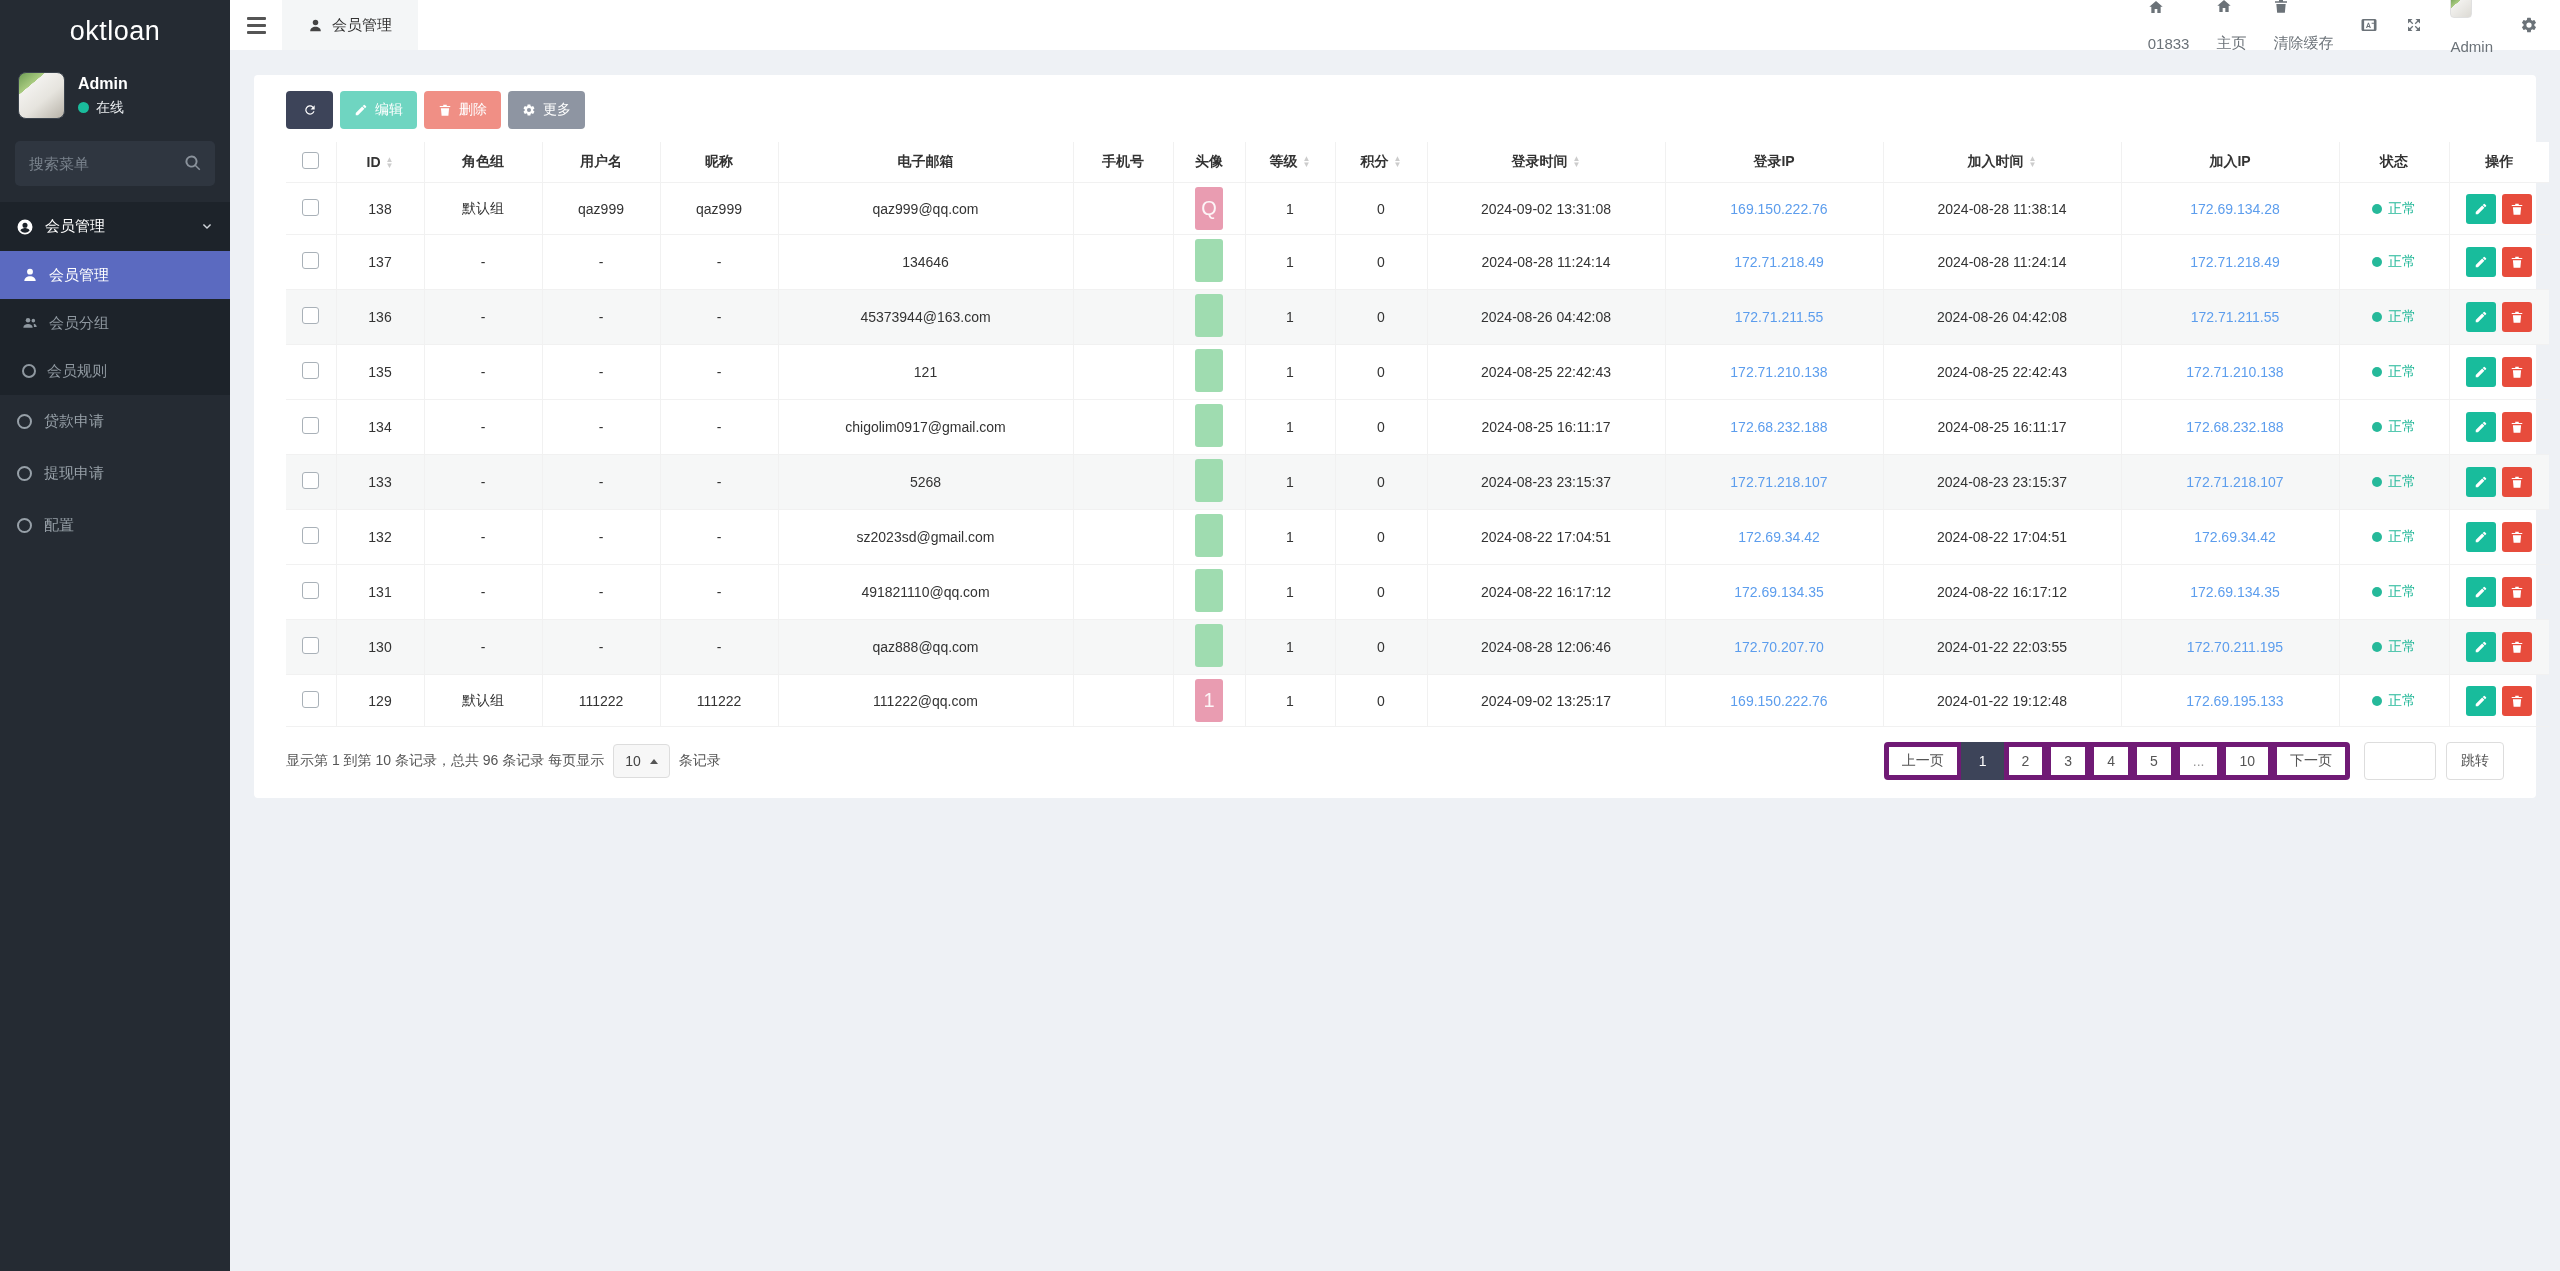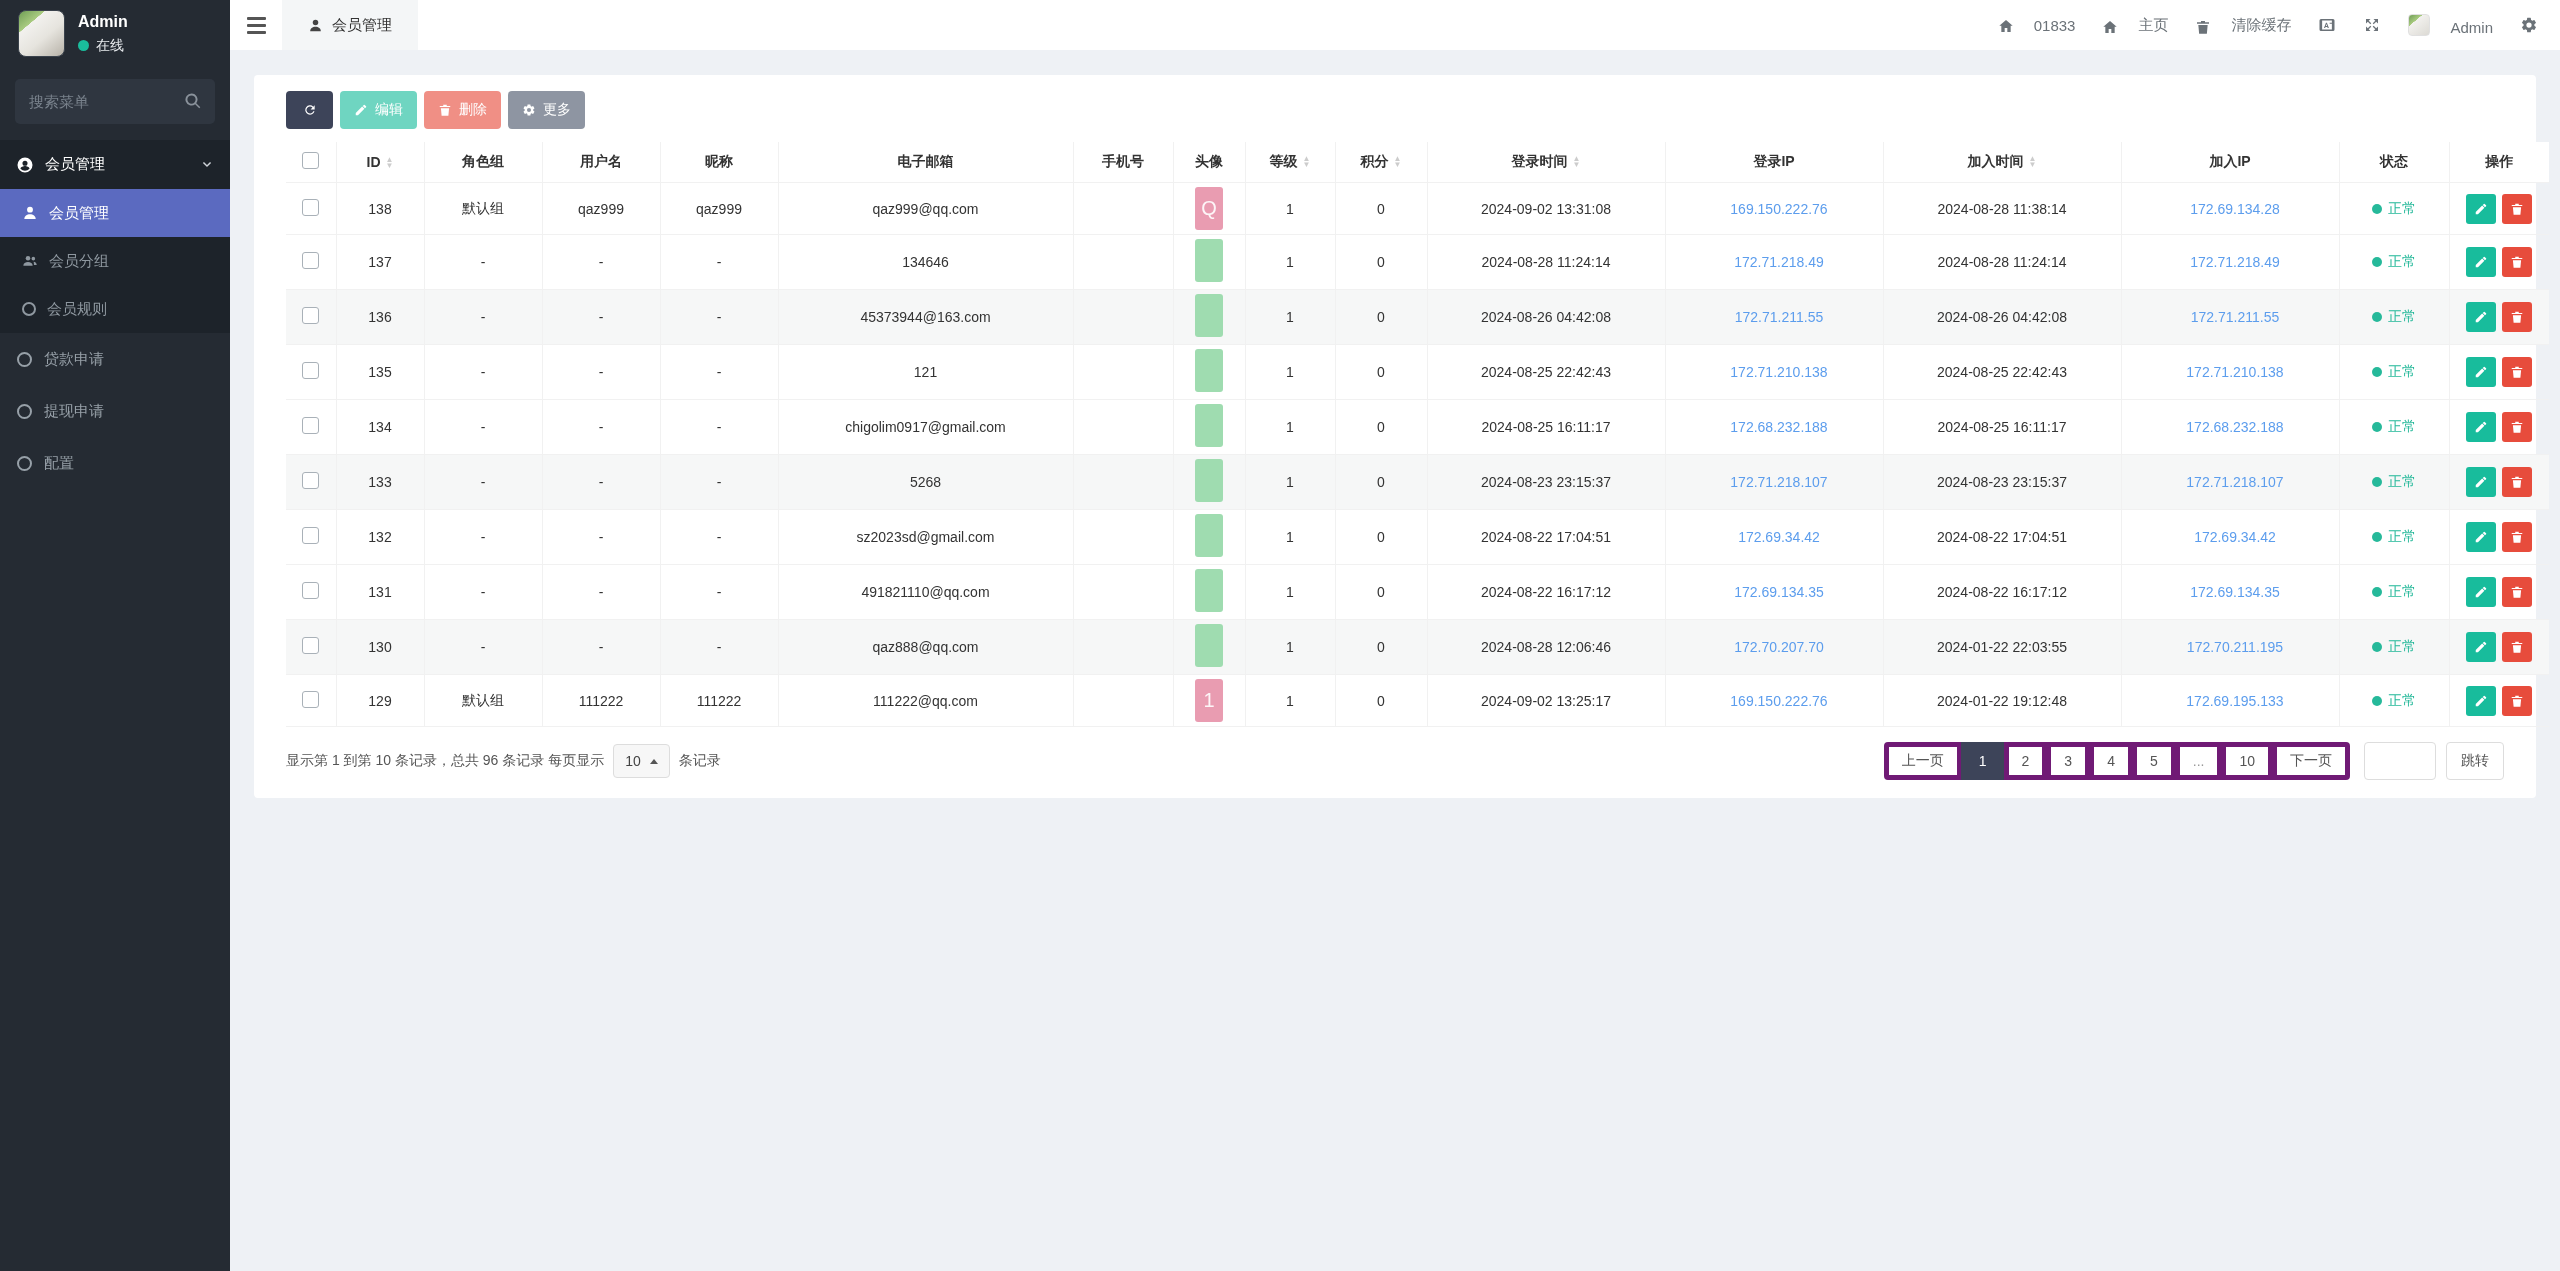--- a/index.html
+++ b/index.html
@@ -36,21 +36,21 @@
   .menu-item { height:52px; display:flex; align-items:center; gap:12px; padding:0 17px; color:#97a0a8; font-size:15px; cursor:pointer; }
   .menu-item .ring { width:15px; height:15px; border:2px solid #97a0a8; border-radius:50%; flex:0 0 auto; }
 
   
   .topbar { position:fixed; left:230px; right:0; top:0; height:50px; background:#fff; display:flex; align-items:center; z-index:4; }
   .hamb { width:52px; height:50px; display:flex; flex-direction:column; align-items:center; justify-content:center; gap:4px; cursor:pointer; }
   .hamb i { width:19px; height:3px; background:#555; border-radius:1px; }
   .navtab { height:50px; display:flex; align-items:center; gap:9px; padding:0 26px; background:#f4f6f7; color:#333; font-size:15px; cursor:pointer; }
   .navtab .ic { color:#444; font-size:15px; }
   .topright { margin-left:auto; display:flex; align-items:center; gap:27px; padding-right:22px; color:#6b7278; font-size:15px; }
-  .topitem { display:flex; align-items:flex-end; gap:20px; cursor:pointer; }
+  .topitem { display:flex; align-items:flex-start; gap:20px; cursor:pointer;flex-direction:column; }
   .topitem .ic { font-size:16px; color:#6b7278; }
   .tavatar { width:22px; height:22px; border-radius:4px;
     background-image:linear-gradient(140deg,#6f9d55 0%,#a9cb80 30%,#f2f1ee 30.5%,#dcdad4 100%); border:1px solid #e0e0e0; }
   .topicon { cursor:pointer; color:#6b7278; font-size:18px; display:flex; align-items:center; }
 
   
   .content { position:absolute; left:230px; top:50px; right:0; bottom:0; padding:25px 24px; background:#eef1f5; }
   .panel { background:#fff; border-radius:4px; padding:16px 32px 18px; }
   .toolbar { display:flex; align-items:flex-start; justify-content:space-between; margin-bottom:13px; }
   .btns { display:flex; gap:7px; }
@@ -165,20 +165,21 @@
     <symbol id="i-grid" viewBox="0 0 24 24">
         <path d="M3 3h5v5H3zm6.5 0h5v5h-5zM16 3h5v5h-5zM3 9.5h5v5H3zm6.5 0h5v5h-5zm6.5 0h5v5h-5zM3 16h5v5H3zm6.5 0h5v5h-5zm6.5 0h5v5h-5z"></path>
       </symbol>
     <symbol id="i-export" viewBox="0 0 24 24">
         <path d="M14 5l7 6.2L14 17v-3.6c-5.3-.2-8.6 1.3-11 4.9.5-6.3 4-10.3 11-10.8z"></path>
       </symbol>
   </defs>
 </svg>
 
 <aside class="sidebar">
+  <div class="brand">oktloan</div>
   <div class="userpanel">
     <div class="uavatar"></div>
     <div>
       <div class="uname">Admin</div>
       <div class="ustatus">
         <span class="udot"></span>
         <span>在线</span>
       </div>
     </div>
   </div>

